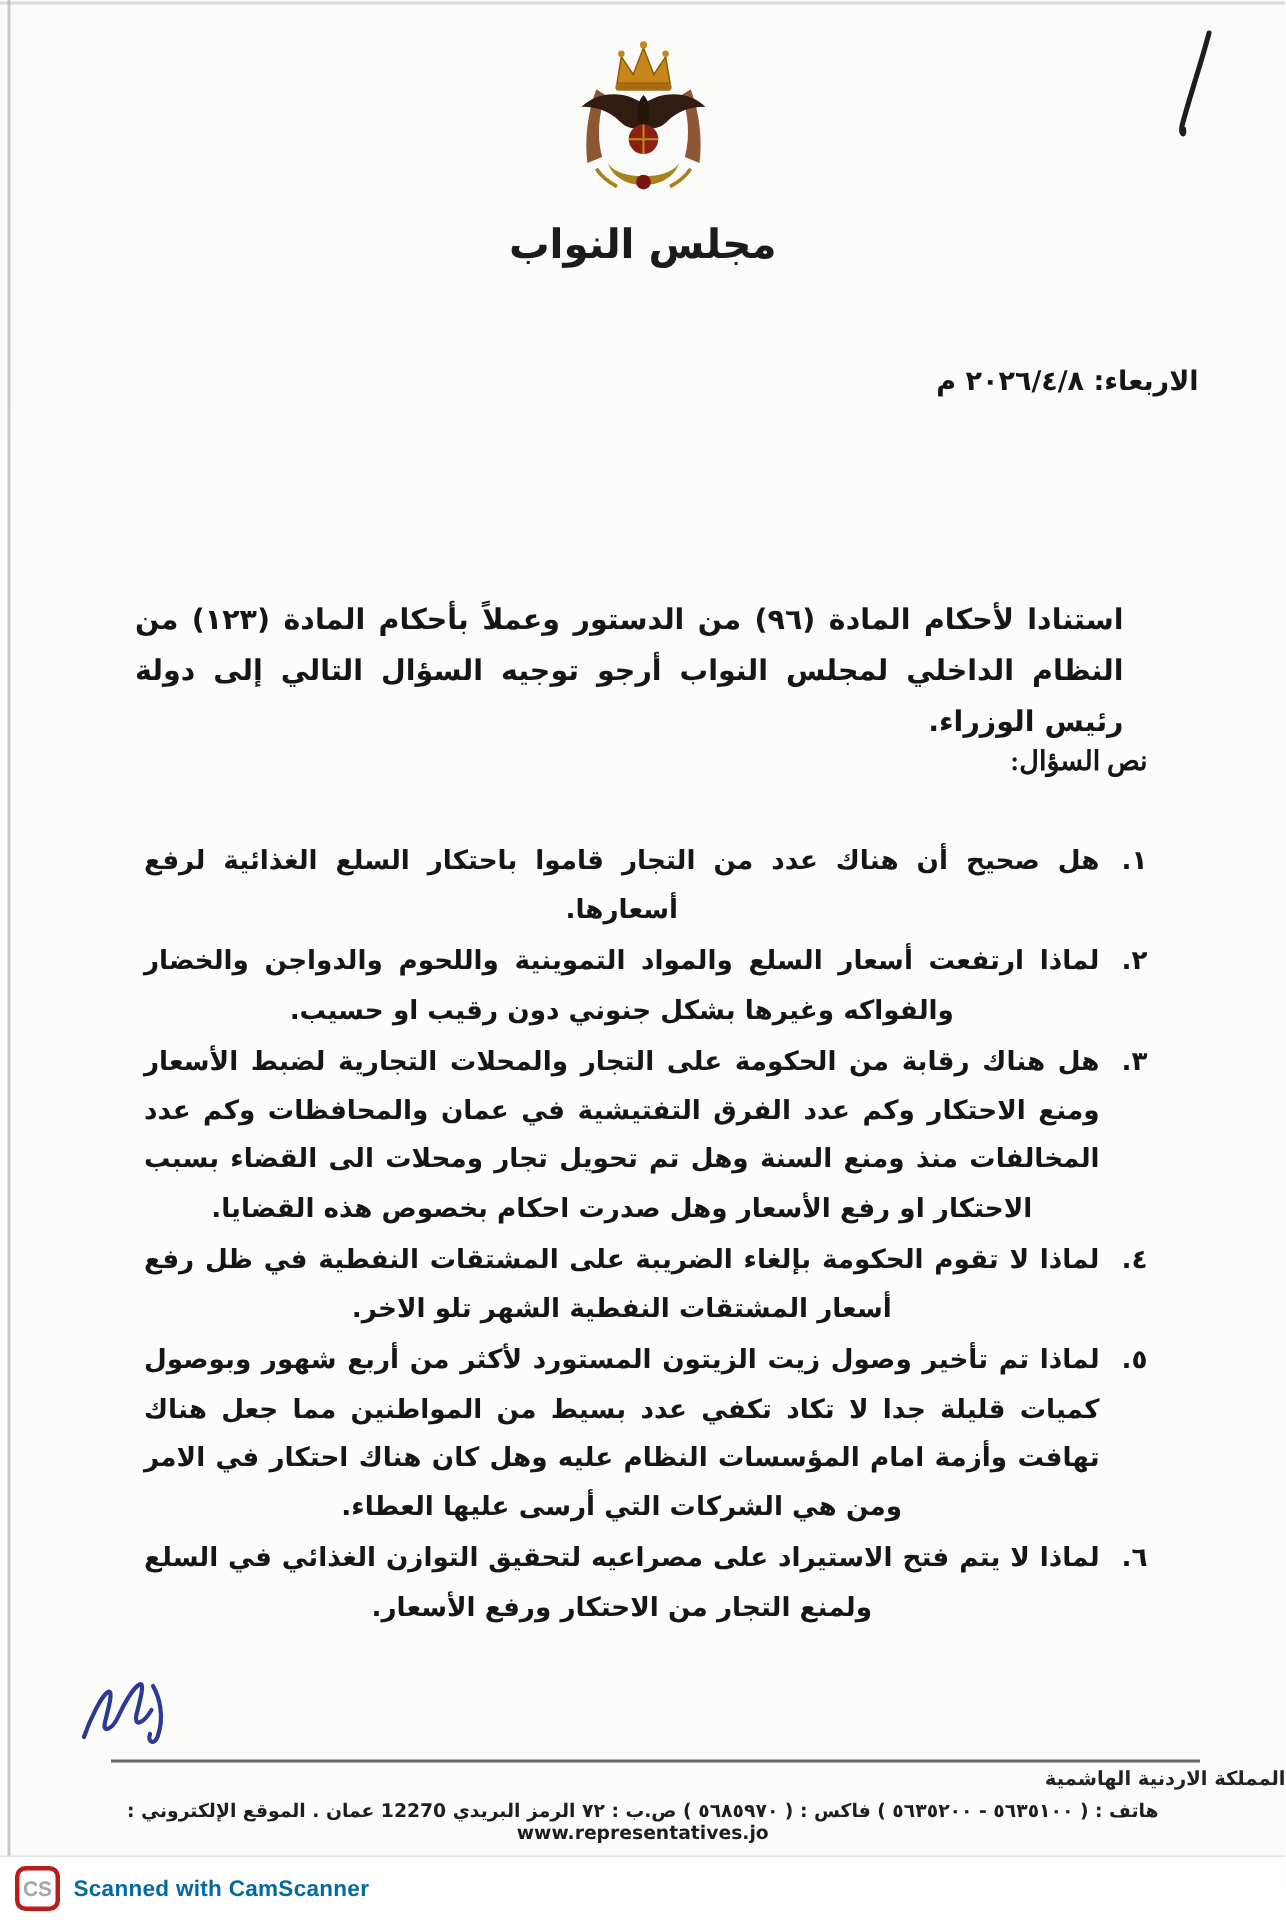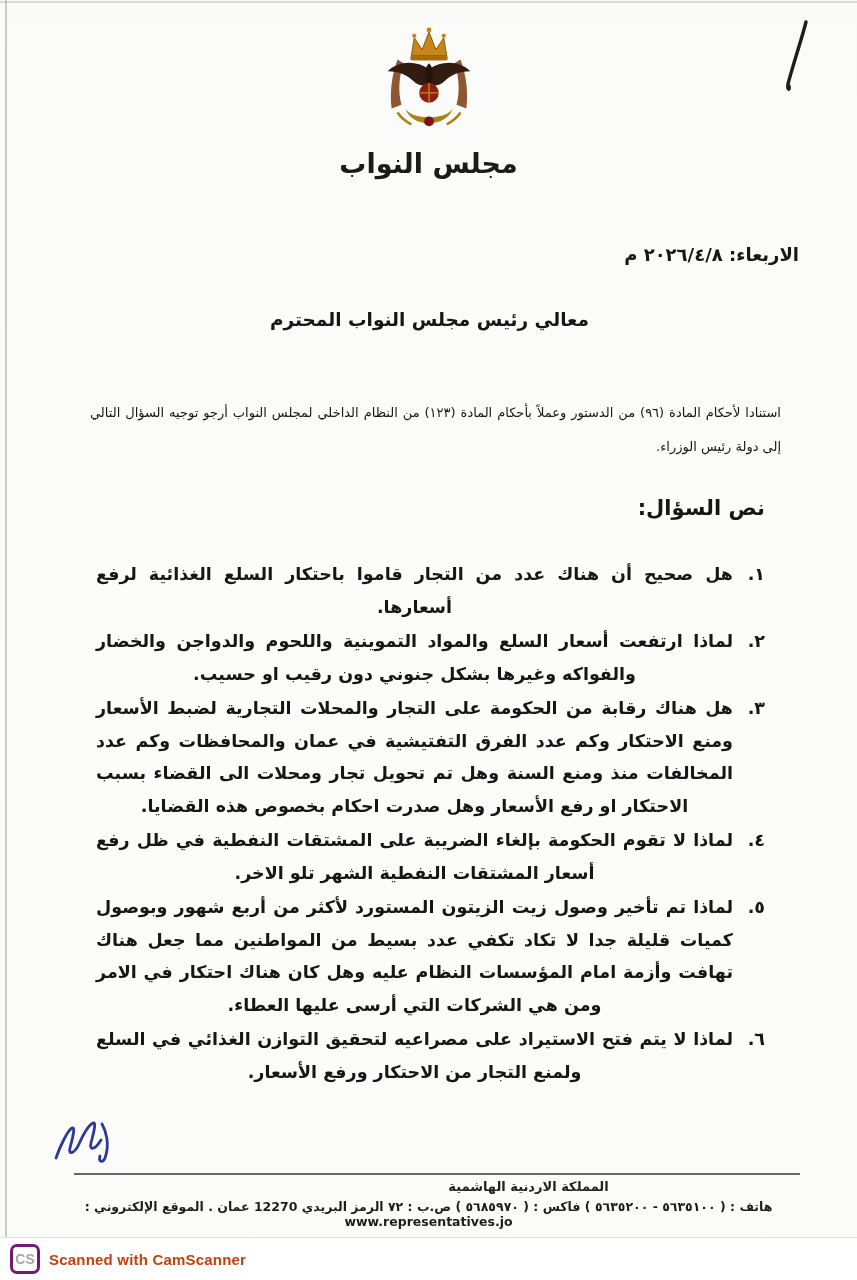--- a/index.html
+++ b/index.html
@@ -26,26 +26,26 @@
 
   .date-line {
     position:absolute; top:244px; right:58px;
     direction:rtl; font-size:18px; font-weight:700; letter-spacing:.3px;
   }
   .salutation {
     position:absolute; top:309px; right:268px;
     direction:rtl; font-size:18.5px; font-weight:700;
   }
   .intro {
-    position:absolute; top:396px; right:76px; left:90px;
-    direction:rtl; text-align:justify; font-size:13px; font-weight:400; line-height:34px;
+    position:absolute; top:396px; right:108px; left:90px;
+    direction:rtl; text-align:justify; font-size:19px; font-weight:700; line-height:34px;
   }
   .q-label {
     position:absolute; top:496px; right:92px;
-    direction:rtl; font-size:21px; font-weight:700;
+    direction:rtl; font-size:18px; font-weight:700;font-family:Liberation Serif, serif;
   }
   .q-list {
     position:absolute; top:558px; right:92px; left:96px;
     direction:rtl; list-style:none;
   }
   .q-item {
     display:flex; gap:6px;
     font-size:17.5px; font-weight:700; line-height:32.5px;
     margin-bottom:2px;
   }
@@ -53,40 +53,40 @@
   .q-text { flex:1; text-align:justify; text-align-last:center; }
 
   .signature { position:absolute; top:1116px; left:50px; }
 
   .footer-rule {
     position:absolute; top:1173px; left:74px; width:726px;
     border-top:2px solid #4c4c4c; opacity:.85;
   }
   .kingdom-line {
     position:absolute; top:1179px; left:200px; width:657px;
-    text-align:center; direction:rtl;
+    text-align:right; direction:rtl;
     font-size:13px; font-weight:700; color:#222; letter-spacing:-.5px;
   }
   .contact-line {
     position:absolute; top:1199px; left:0; width:100%;
     text-align:center; direction:rtl;
     font-size:12.5px; font-weight:700; color:#1d1d1d;
   }
 
   .cam-bar {
     position:absolute; bottom:0; left:0; width:100%; height:42px;
     background:#ffffff; display:flex; align-items:center; gap:9px; padding-left:10px;
     font-family:"Liberation Sans", sans-serif;
   }
   .cam-badge {
-    width:30px; height:30px; border:3px solid #701a75; border-radius:7px;
+    width:30px; height:30px; border:3px solid #b91c1c; border-radius:7px;
     display:flex; align-items:center; justify-content:center;
     color:#a6a6a6; font-size:14px; font-weight:700; background:#fff;
   }
-  .cam-text { color:#c2410c; font-size:15px; font-weight:700; letter-spacing:.2px; }
+  .cam-text { color:#0369a1; font-size:15px; font-weight:700; letter-spacing:.2px; }
 </style>
 </head>
 <body>
 
 <div class="page">
   <div class="edge-left"></div>
   <div class="edge-top"></div>
   <div class="edge-bottom"></div>
 
   <div class="pen-mark">
@@ -113,21 +113,20 @@
         <path d="M38 84 C44 96 80 96 86 84 C80 104 44 104 38 84 Z" fill="#a9821a"></path>
         <circle cx="62" cy="97" r="5" fill="#7a1410"></circle>
         <path d="M30 88 C34 94 38 97 44 100 M94 88 C90 94 86 97 80 100" stroke="#a9821a" stroke-width="2.5" fill="none"></path>
       </svg>
     </span>
     <div class="calligraphy">مجلس النواب</div>
   </div>
 
   <div class="date-line">الاربعاء: ٢٠٢٦/٤/٨ م</div>
 
-  <div class="salutation">معالي رئيس مجلس النواب المحترم</div>
 
   <p class="intro">استنادا لأحكام المادة (٩٦) من الدستور وعملاً بأحكام المادة (١٢٣) من النظام الداخلي لمجلس النواب أرجو توجيه السؤال التالي إلى دولة رئيس الوزراء.</p>
 
   <div class="q-label">نص السؤال:</div>
 
   <ol class="q-list">
     <li class="q-item">
       <span class="q-num">١.</span>
       <span class="q-text">هل صحيح أن هناك عدد من التجار قاموا باحتكار السلع الغذائية لرفع أسعارها.</span>
     </li>

